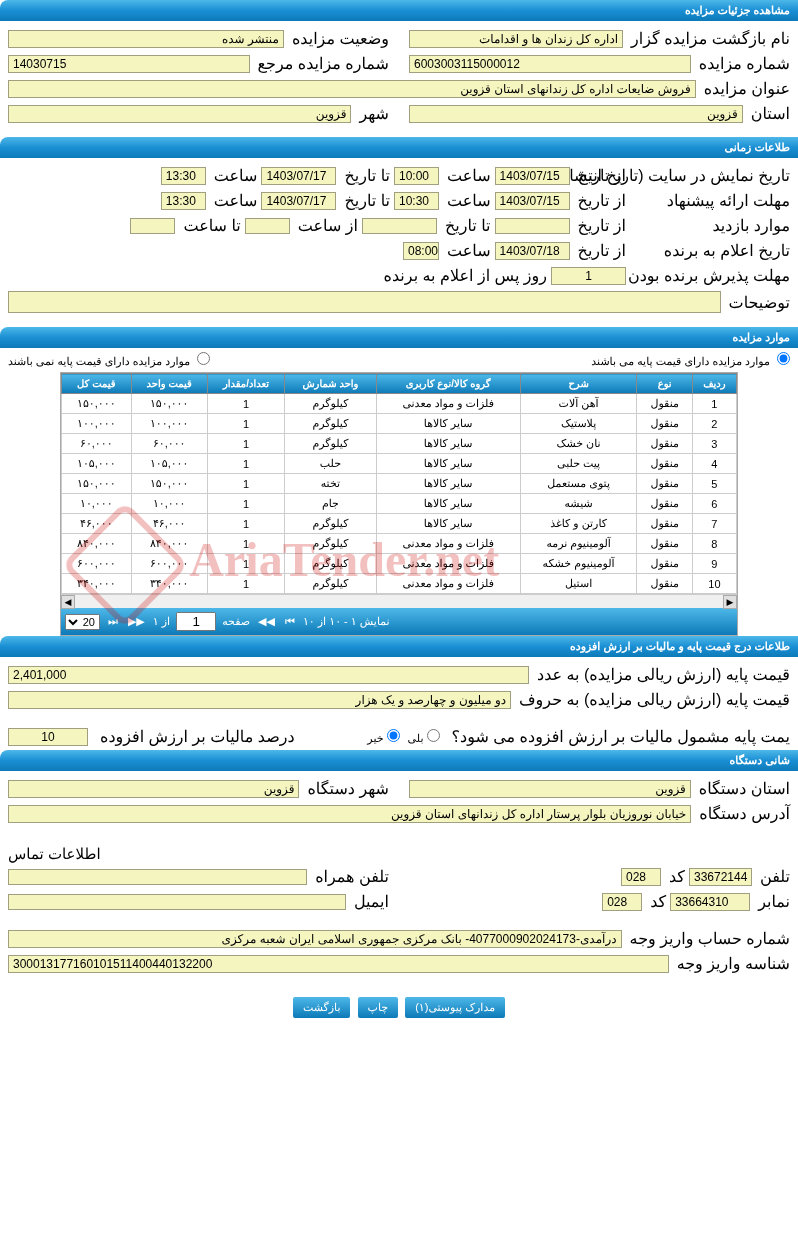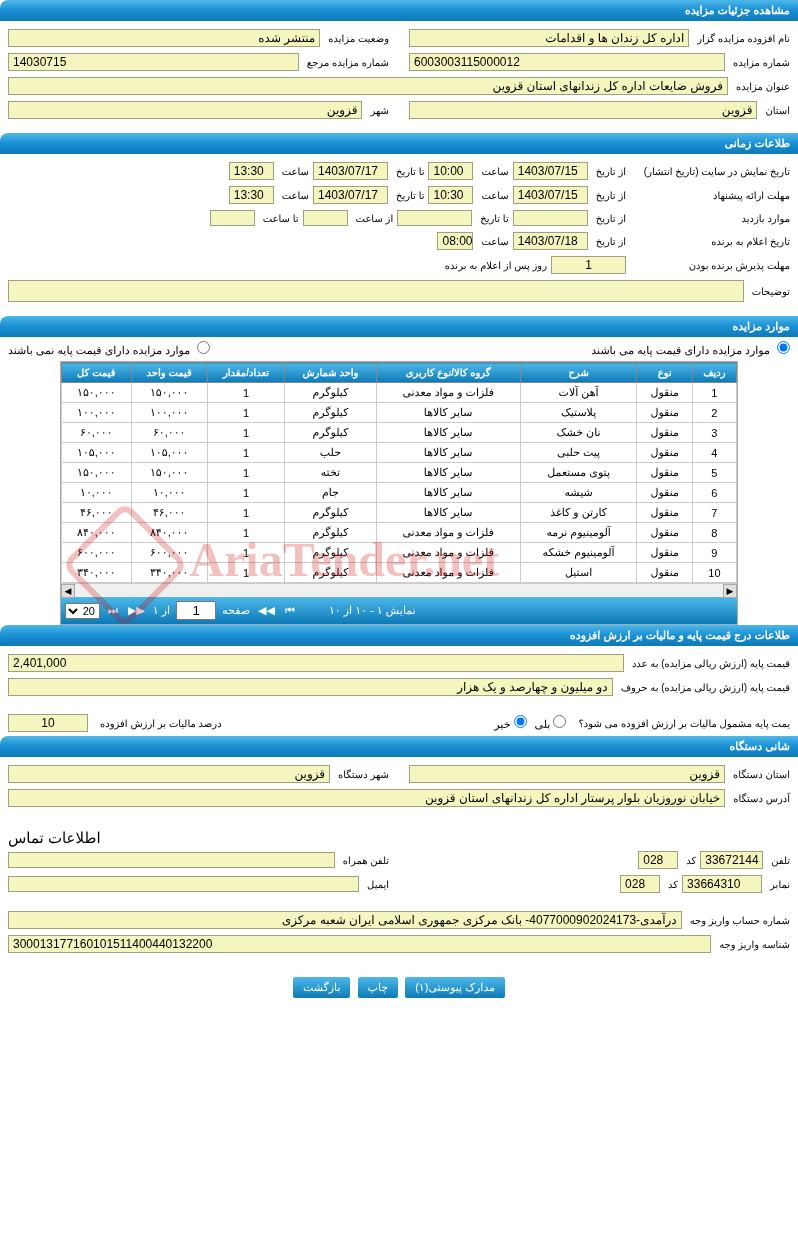--- a/index.html
+++ b/index.html
@@ -1,33 +1,33 @@
 <!DOCTYPE html>
 <html lang="fa" dir="rtl"><head>
 <meta charset="utf-8">
 <style>
 * { box-sizing: border-box; margin: 0; padding: 0; }
 body { font-family: tahoma, sans-serif; font-size: 11px; direction: rtl; background: #fff; width: 798px; }
 .section-header { background: linear-gradient(to bottom, #4db8e8 0%, #1a8fd4 50%, #0d7ab8 100%); color: #fff; font-weight: bold; padding: 4px 8px; border-radius: 8px 0 0 0; }
 .section-body { padding: 8px; }
 .field-row { display: flex; align-items: center; margin-bottom: 6px; gap: 4px; }
-.field-label { color: #000; font-size: 10px; white-space: nowrap; padding-left: 4px; }
+.field-label { color: #000; font-size: 16px; white-space: nowrap; padding-left: 4px; }
 .field-value { background: #f5f5c0; border: 1px solid #a0a080; padding: 1px 4px; min-height: 16px; font-size: 12px; text-align: right; }
 .field-value.wide { flex: 1; }
 .field-value.num { direction: ltr; text-align: left; }
 .two-col { display: flex; gap: 20px; }
 .col { flex: 1; }
 .radio-row { display: flex; align-items: center; gap: 8px; padding: 4px 8px; }
 .radio-row input { margin-left: 4px; }
 table.data-grid { border-collapse: collapse; width: 100%; background: #fff; font-size: 11px; }
 table.data-grid th { background: linear-gradient(to bottom, #4db8e8, #0d7ab8); color: #fff; padding: 4px; border: 1px solid #888; font-weight: bold; font-size: 10px; }
 table.data-grid td { border: 1px solid #ccc; padding: 3px 5px; text-align: center; }
 .grid-wrap { margin: 0 60px; overflow-x: auto; border: 1px solid #aaa; }
 .pager { background: linear-gradient(to bottom, #4db8e8, #0d7ab8); color: #fff; padding: 4px; display: flex; align-items: center; gap: 6px; font-size: 11px; }
-.pager .info { margin-right: auto; margin-left: 26px; }
+.pager .info { margin-right: auto; margin-left: 0; }
 .pager select { font-size: 11px; }
 .pager input.page { width: 40px; text-align: center; }
 .pager .nav { cursor: pointer; padding: 0 2px; }
 .scrollbar { height: 14px; background: #f0f0f0; border-top: 1px solid #ccc; display: flex; align-items: center; }
 .scrollbar .arrow { width: 14px; height: 14px; background: #e0e0e0; border: 1px solid #aaa; text-align: center; font-size: 9px; line-height: 12px; }
 .tax-row { display: flex; align-items: center; gap: 8px; padding: 4px 8px; }
 .btn-row { text-align: center; padding: 10px; }
 .btn { background: linear-gradient(to bottom, #4db8e8, #0d7ab8); color: #fff; border: none; padding: 4px 10px; border-radius: 2px; cursor: pointer; font-size: 11px; margin: 0 2px; }
 .contact-block { padding: 4px 8px; }
 .watermark { position: absolute; top: 520px; left: 80px; width: 640px; pointer-events: none; opacity: 0.25; font-size: 48px; font-weight: bold; color: #c00; z-index: 5; font-family: Liberation Serif, serif; direction: ltr; }
@@ -42,21 +42,21 @@
 <div class="watermark">
   <span class="shield"></span>
   <span>AriaTender.net</span>
 </div>
 
 <div class="section-header">مشاهده جزئیات مزایده</div>
 <div class="section-body">
   <div class="two-col">
     <div class="col">
       <div class="field-row">
-        <span class="field-label">نام افزوده مزایده گزار</span>
+        <span class="field-label">نام بازگشت مزایده گزار</span>
         <span class="field-value wide">اداره کل زندان ها و اقدامات</span>
       </div>
       <div class="field-row">
         <span class="field-label">شماره مزایده</span>
         <span class="field-value wide num">6003003115000012</span>
       </div>
     </div>
     <div class="col">
       <div class="field-row">
         <span class="field-label">وضعیت مزایده</span>

